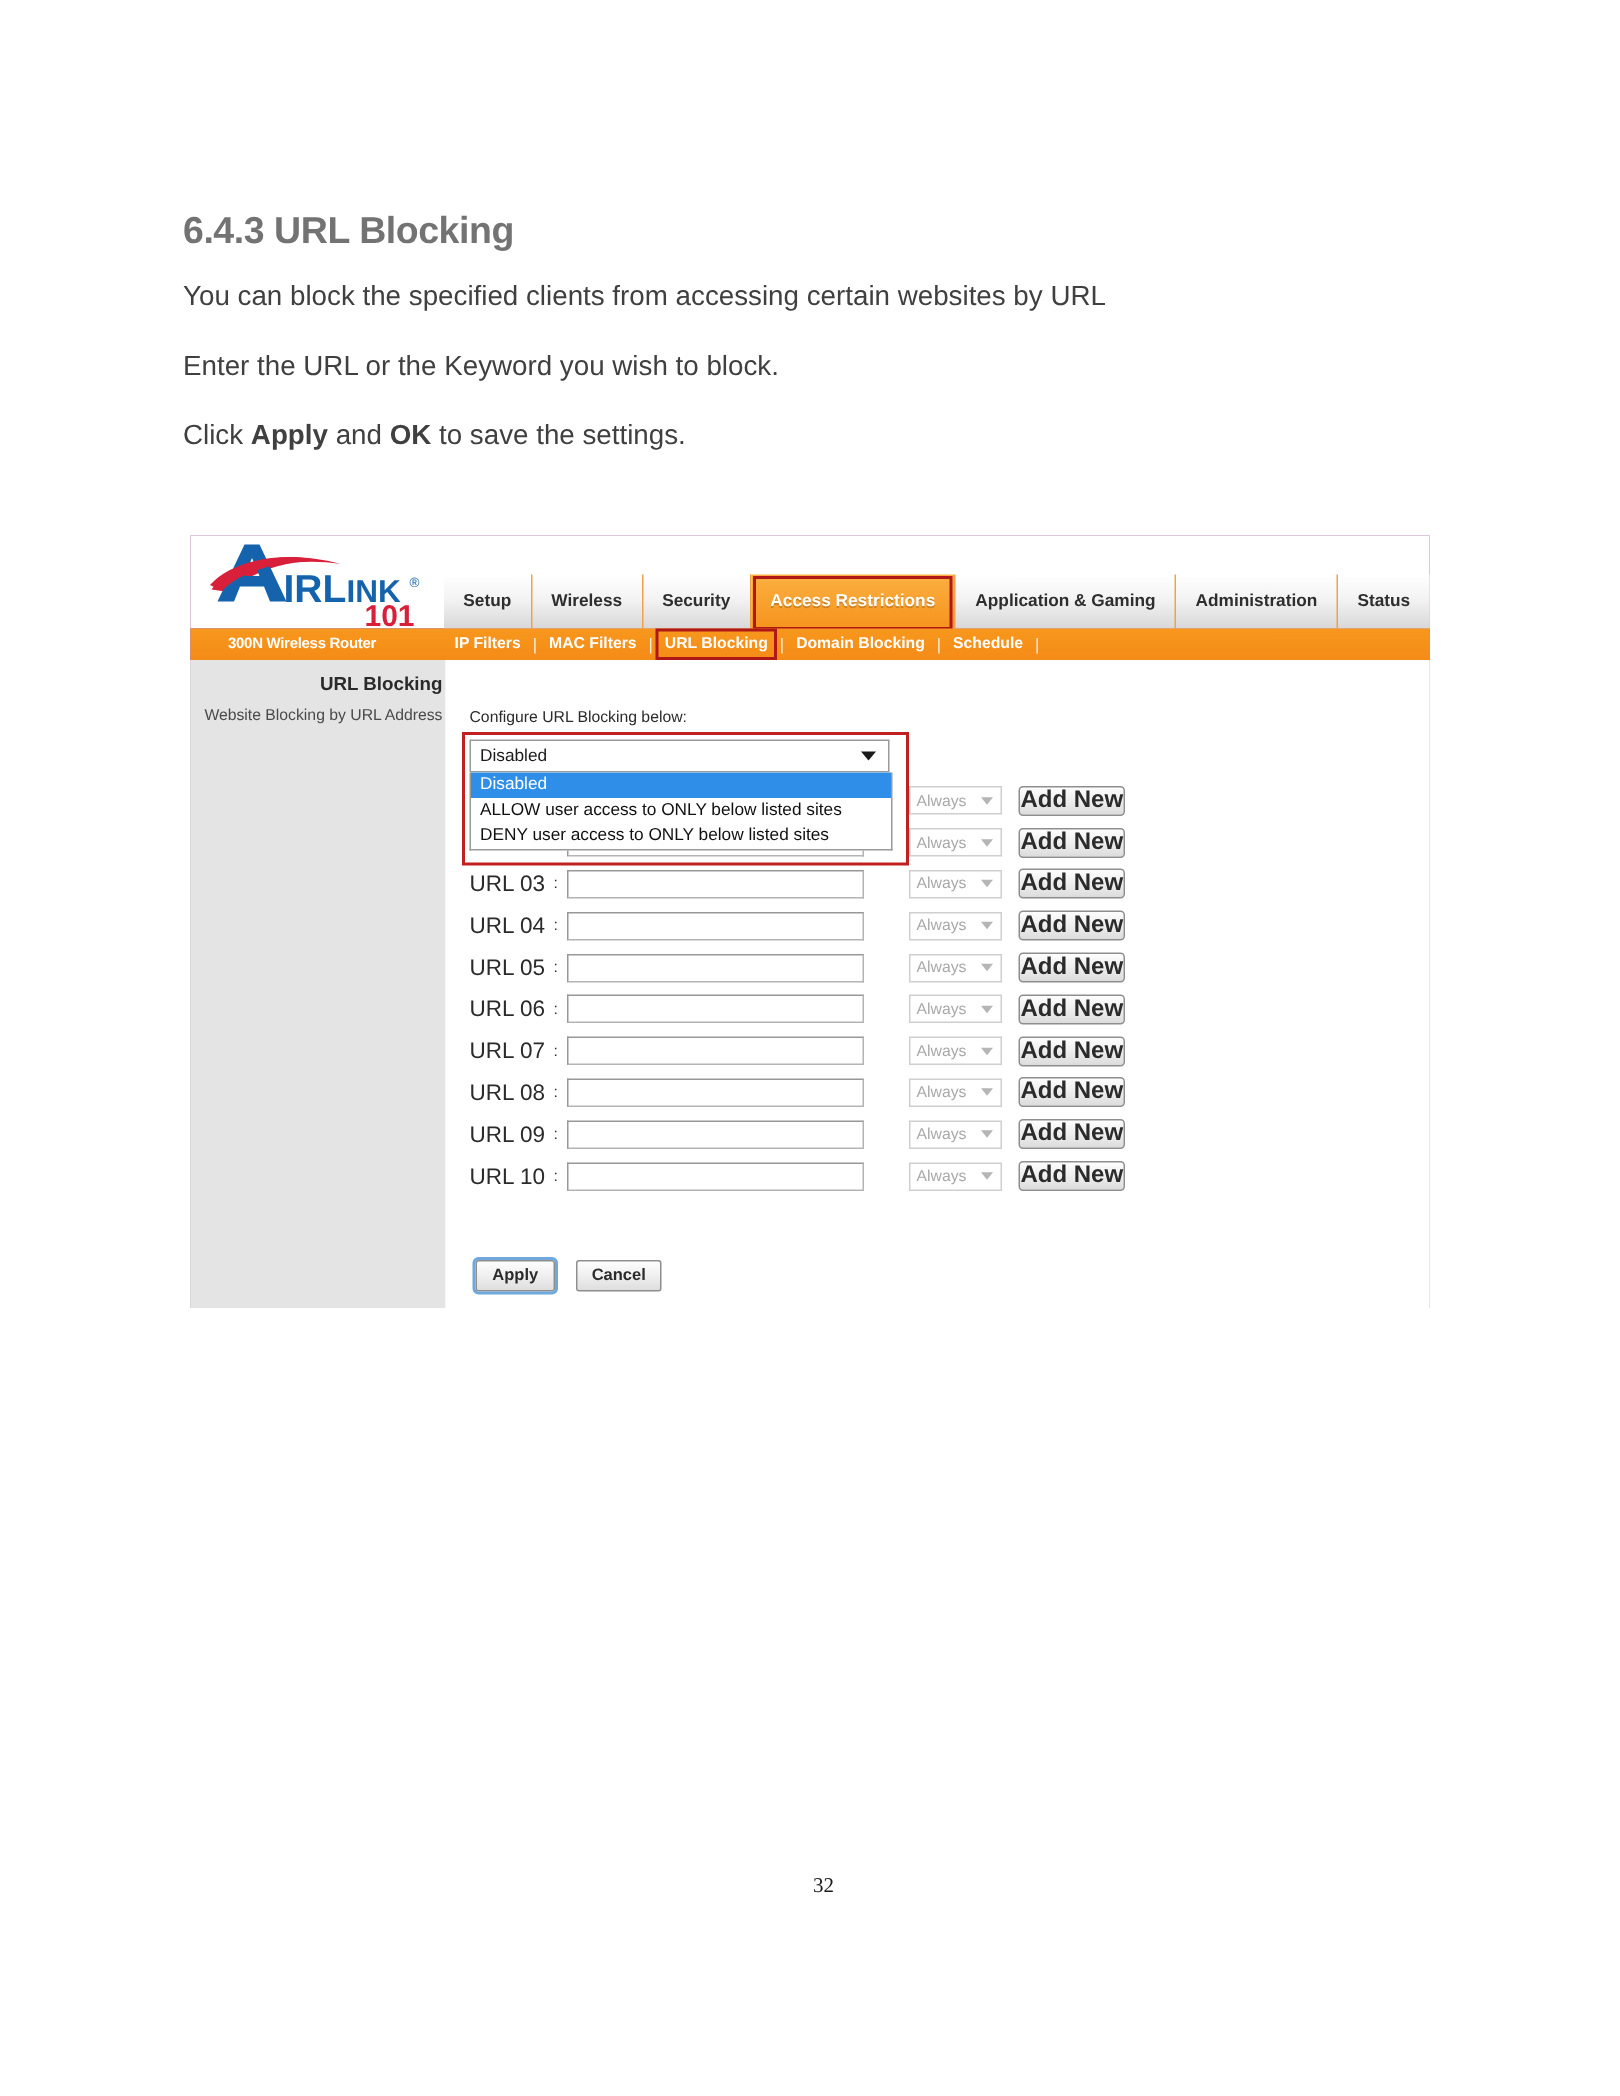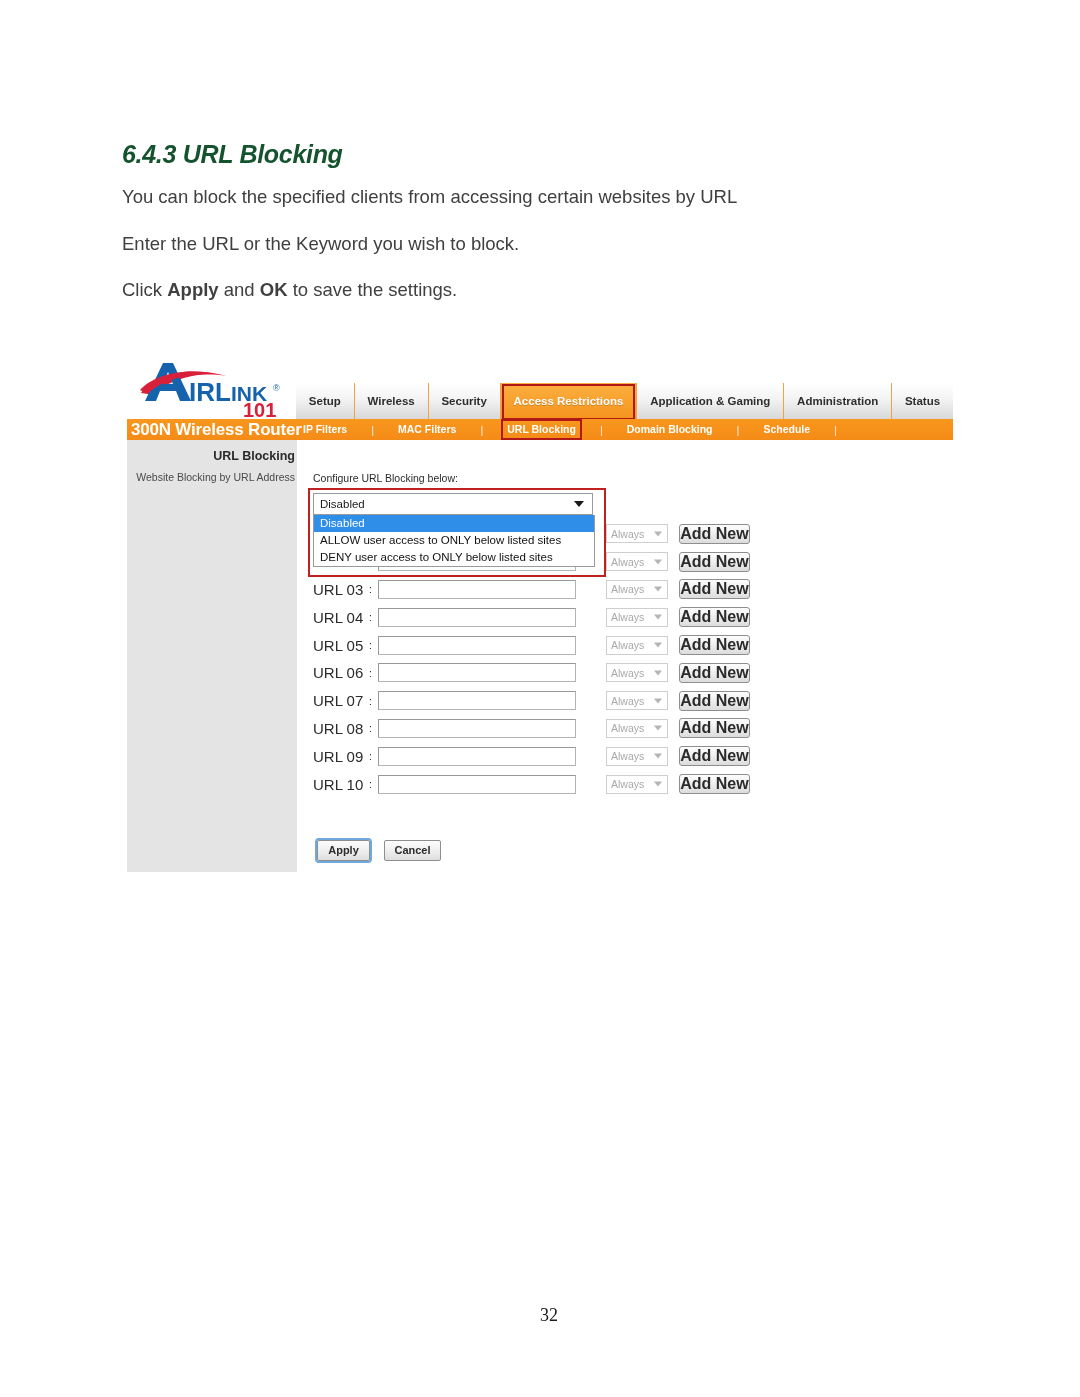--- a/index.html
+++ b/index.html
@@ -19,22 +19,21 @@
   .doc {
     position: absolute;
     left: 122px;
     top: 140px;
     width: 800px;
   }
   .doc-heading {
     font-family: "Liberation Sans", sans-serif;
     font-size: 25px;
     font-weight: bold;
-    font-style: italic;
-    color: #14532d;
+    color: #737373;
     margin: 0 0 16px 0;
     letter-spacing: -0.3px;
   }
   .doc-para {
     font-size: 18.5px;
     color: #404040;
     margin: 0 0 24px 0;
     line-height: 1.25;
   }
   .doc-para.tight { margin-bottom: 23px; }
@@ -107,32 +106,32 @@
   
   .sub-bar {
     position: relative;
     height: 21px;
     background: linear-gradient(to bottom, #f7971d 0%, #f58b17 100%);
     display: flex;
     align-items: center;
   }
   .model-name {
     width: 169px;
-    padding-left: 4px;
-    box-sizing: border-box;
-    font-size: 17px;
+    padding-left: 25px;
+    box-sizing: border-box;
+    font-size: 10px;
     font-weight: bold;
     color: #ffffff;
     letter-spacing: -0.2px;
     white-space: nowrap;
   }
   .sub-tabs {
     display: flex;
     align-items: center;
-    gap: 16px;
+    gap: 0;
   }
   .sub-tab {
     font-size: 10.5px;
     font-weight: bold;
     color: #ffffff;
     padding: 1px 7px;
     white-space: nowrap;
     position: relative;
     line-height: 13px;
   }
@@ -353,24 +352,24 @@
     outline-offset: 0px;
     margin-right: 14px;
   }
   .btn-cancel { width: 57px; text-align: center; }
 
   
   .page-num {
     position: absolute;
     left: 0;
     right: 0;
-    top: 1305px;
+    top: 1250px;
     text-align: center;
     font-family: "Liberation Serif", serif;
-    font-size: 18px;
+    font-size: 14px;
     color: #1a1a1a;
     padding-left: 18px;
   }
 </style>
 </head>
 <body>
 
 <div class="doc">
   <h1 class="doc-heading">6.4.3 URL Blocking</h1>
   <p class="doc-para">You can block the specified clients from accessing certain websites by URL</p>

